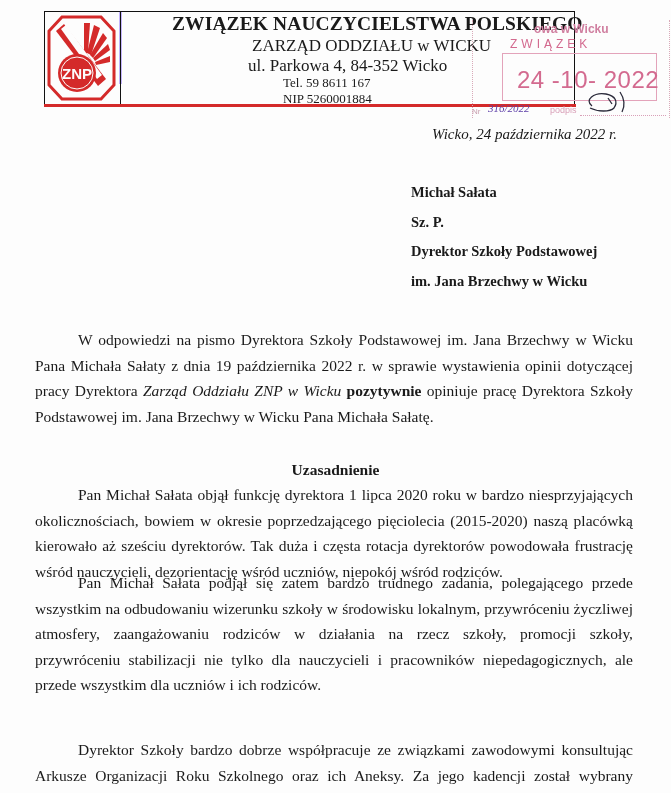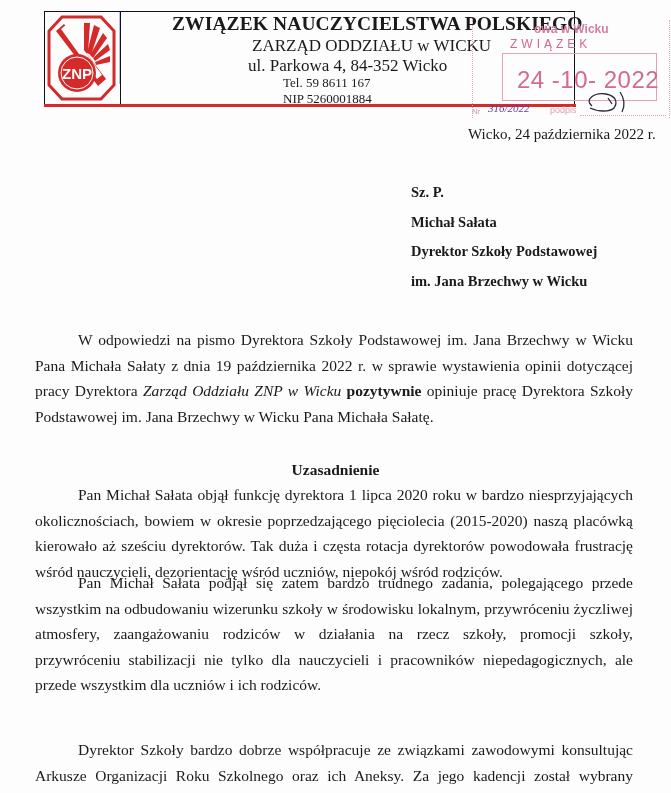--- a/index.html
+++ b/index.html
@@ -7,21 +7,21 @@
     width: 671px; height: 793px; overflow: hidden; position: relative;
     font-family: "Liberation Serif", "DejaVu Serif", serif; color: #1a1a1a;
   }
   .page { position: absolute; inset: 0; background: #fdfdfd; }
   .lh-box {
     position: absolute; left: 44px; top: 11px; width: 240px; height: 93px;
     border: 1px solid #111; border-bottom: none;
   }
   .logo-cell {
     position: absolute; left: 44px; top: 11px; width: 75px; height: 73px;
-    border-right: 1px solid #c4b5fd;
+    border-right: 3px solid #c4b5fd;
   }
   .lh-text-box {
     position: absolute; left: 119px; top: 11px; width: 455px; height: 93px;
     border-top: 1px solid #111; border-right: 1px solid #111;
   }
   .red-line {
     position: absolute; left: 44px; top: 104px; width: 532px; height: 3px;
     background: #d42a2a;
   }
   .org-name {
@@ -73,21 +73,21 @@
   }
   .stamp-sig-label {
     position: absolute; left: 78px; top: 85px; font-size: 9px; color: #d9a0b8; white-space: nowrap;
   }
   .stamp-sig-dots {
     position: absolute; left: 108px; top: 95px; width: 86px; border-bottom: 1px dotted #d9a0b8;
   }
   .signature { position: absolute; left: 580px; top: 88px; }
 
   .place-date {
-    position: absolute; left: 432px; top: 126px; font-size: 15px; white-space: nowrap; margin-left: 36px;
+    position: absolute; left: 432px; top: 126px; font-size: 15px; font-style: italic; white-space: nowrap;
   }
 
   
   .recipient {
     position: absolute; left: 411px; top: 178px; font-size: 14.5px; font-weight: bold; line-height: 29.5px;
   }
   .recipient div { white-space: nowrap; }
 
   
   .body-text {
@@ -155,22 +155,22 @@
     <div class="stamp-sig-label">podpis</div>
     <div class="stamp-sig-dots"></div>
   </div>
   <svg class="signature" width="60" height="28" viewBox="0 0 60 28">
     <path d="M12,18 C4,12 14,4 26,6 C36,8 38,14 34,20 C30,24 18,24 10,20 M28,10 L32,16 M40,4 C44,10 46,16 42,24" fill="none" stroke="#2a2a3a" stroke-width="1.3"></path>
   </svg>
 
   <div class="place-date">Wicko, 24 października 2022 r.</div>
 
   <div class="recipient">
+    <div>Michał Sałata</div>
     <div>Sz. P.</div>
-    <div>Michał Sałata</div>
     <div>Dyrektor Szkoły Podstawowej</div>
     <div>im. Jana Brzechwy w Wicku</div>
   </div>
 
   <div class="body-text p1">
     <p class="para"><span>W odpowiedzi na pismo Dyrektora Szkoły Podstawowej im. Jana Brzechwy w Wicku Pana Michała Sałaty z dnia 19 października  2022 r. w sprawie wystawienia opinii dotyczącej pracy Dyrektora  </span><span class="it">Zarząd Oddziału ZNP w Wicku</span> <span class="b">pozytywnie</span><span> opiniuje pracę Dyrektora Szkoły Podstawowej im. Jana Brzechwy w Wicku Pana Michała Sałatę.</span></p>
   </div>
 
   <div class="heading">Uzasadnienie</div>
 

